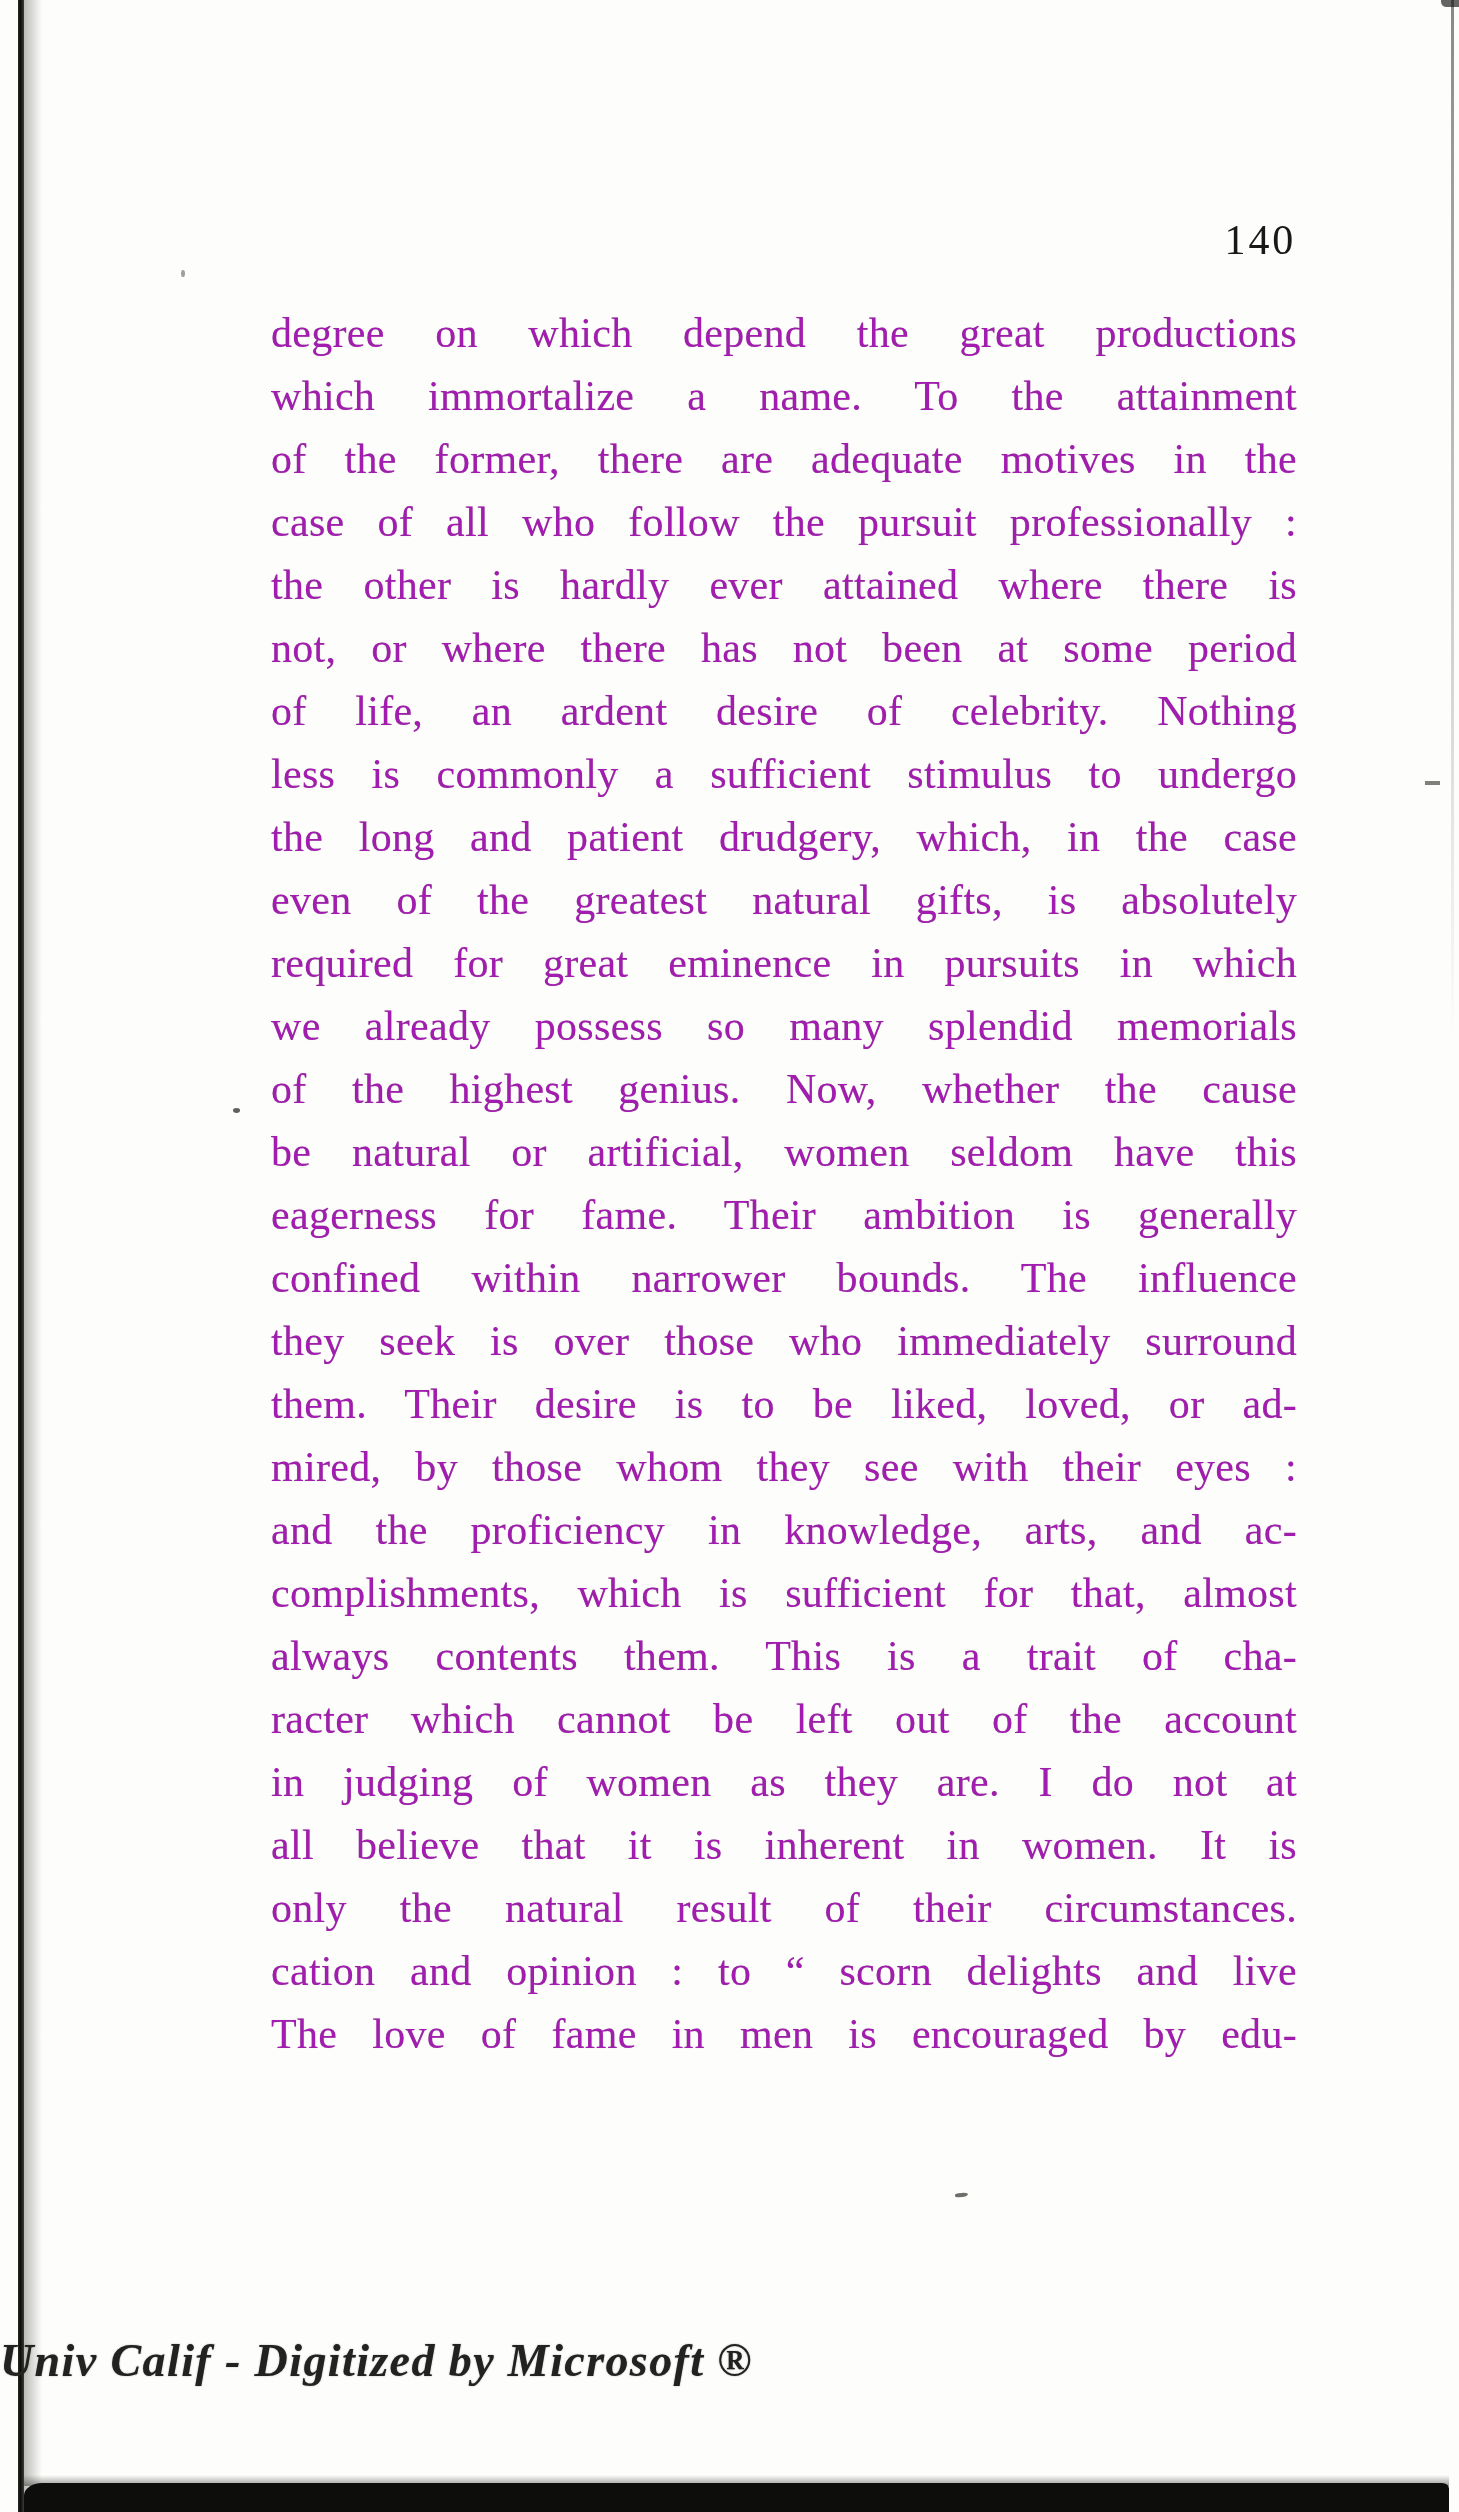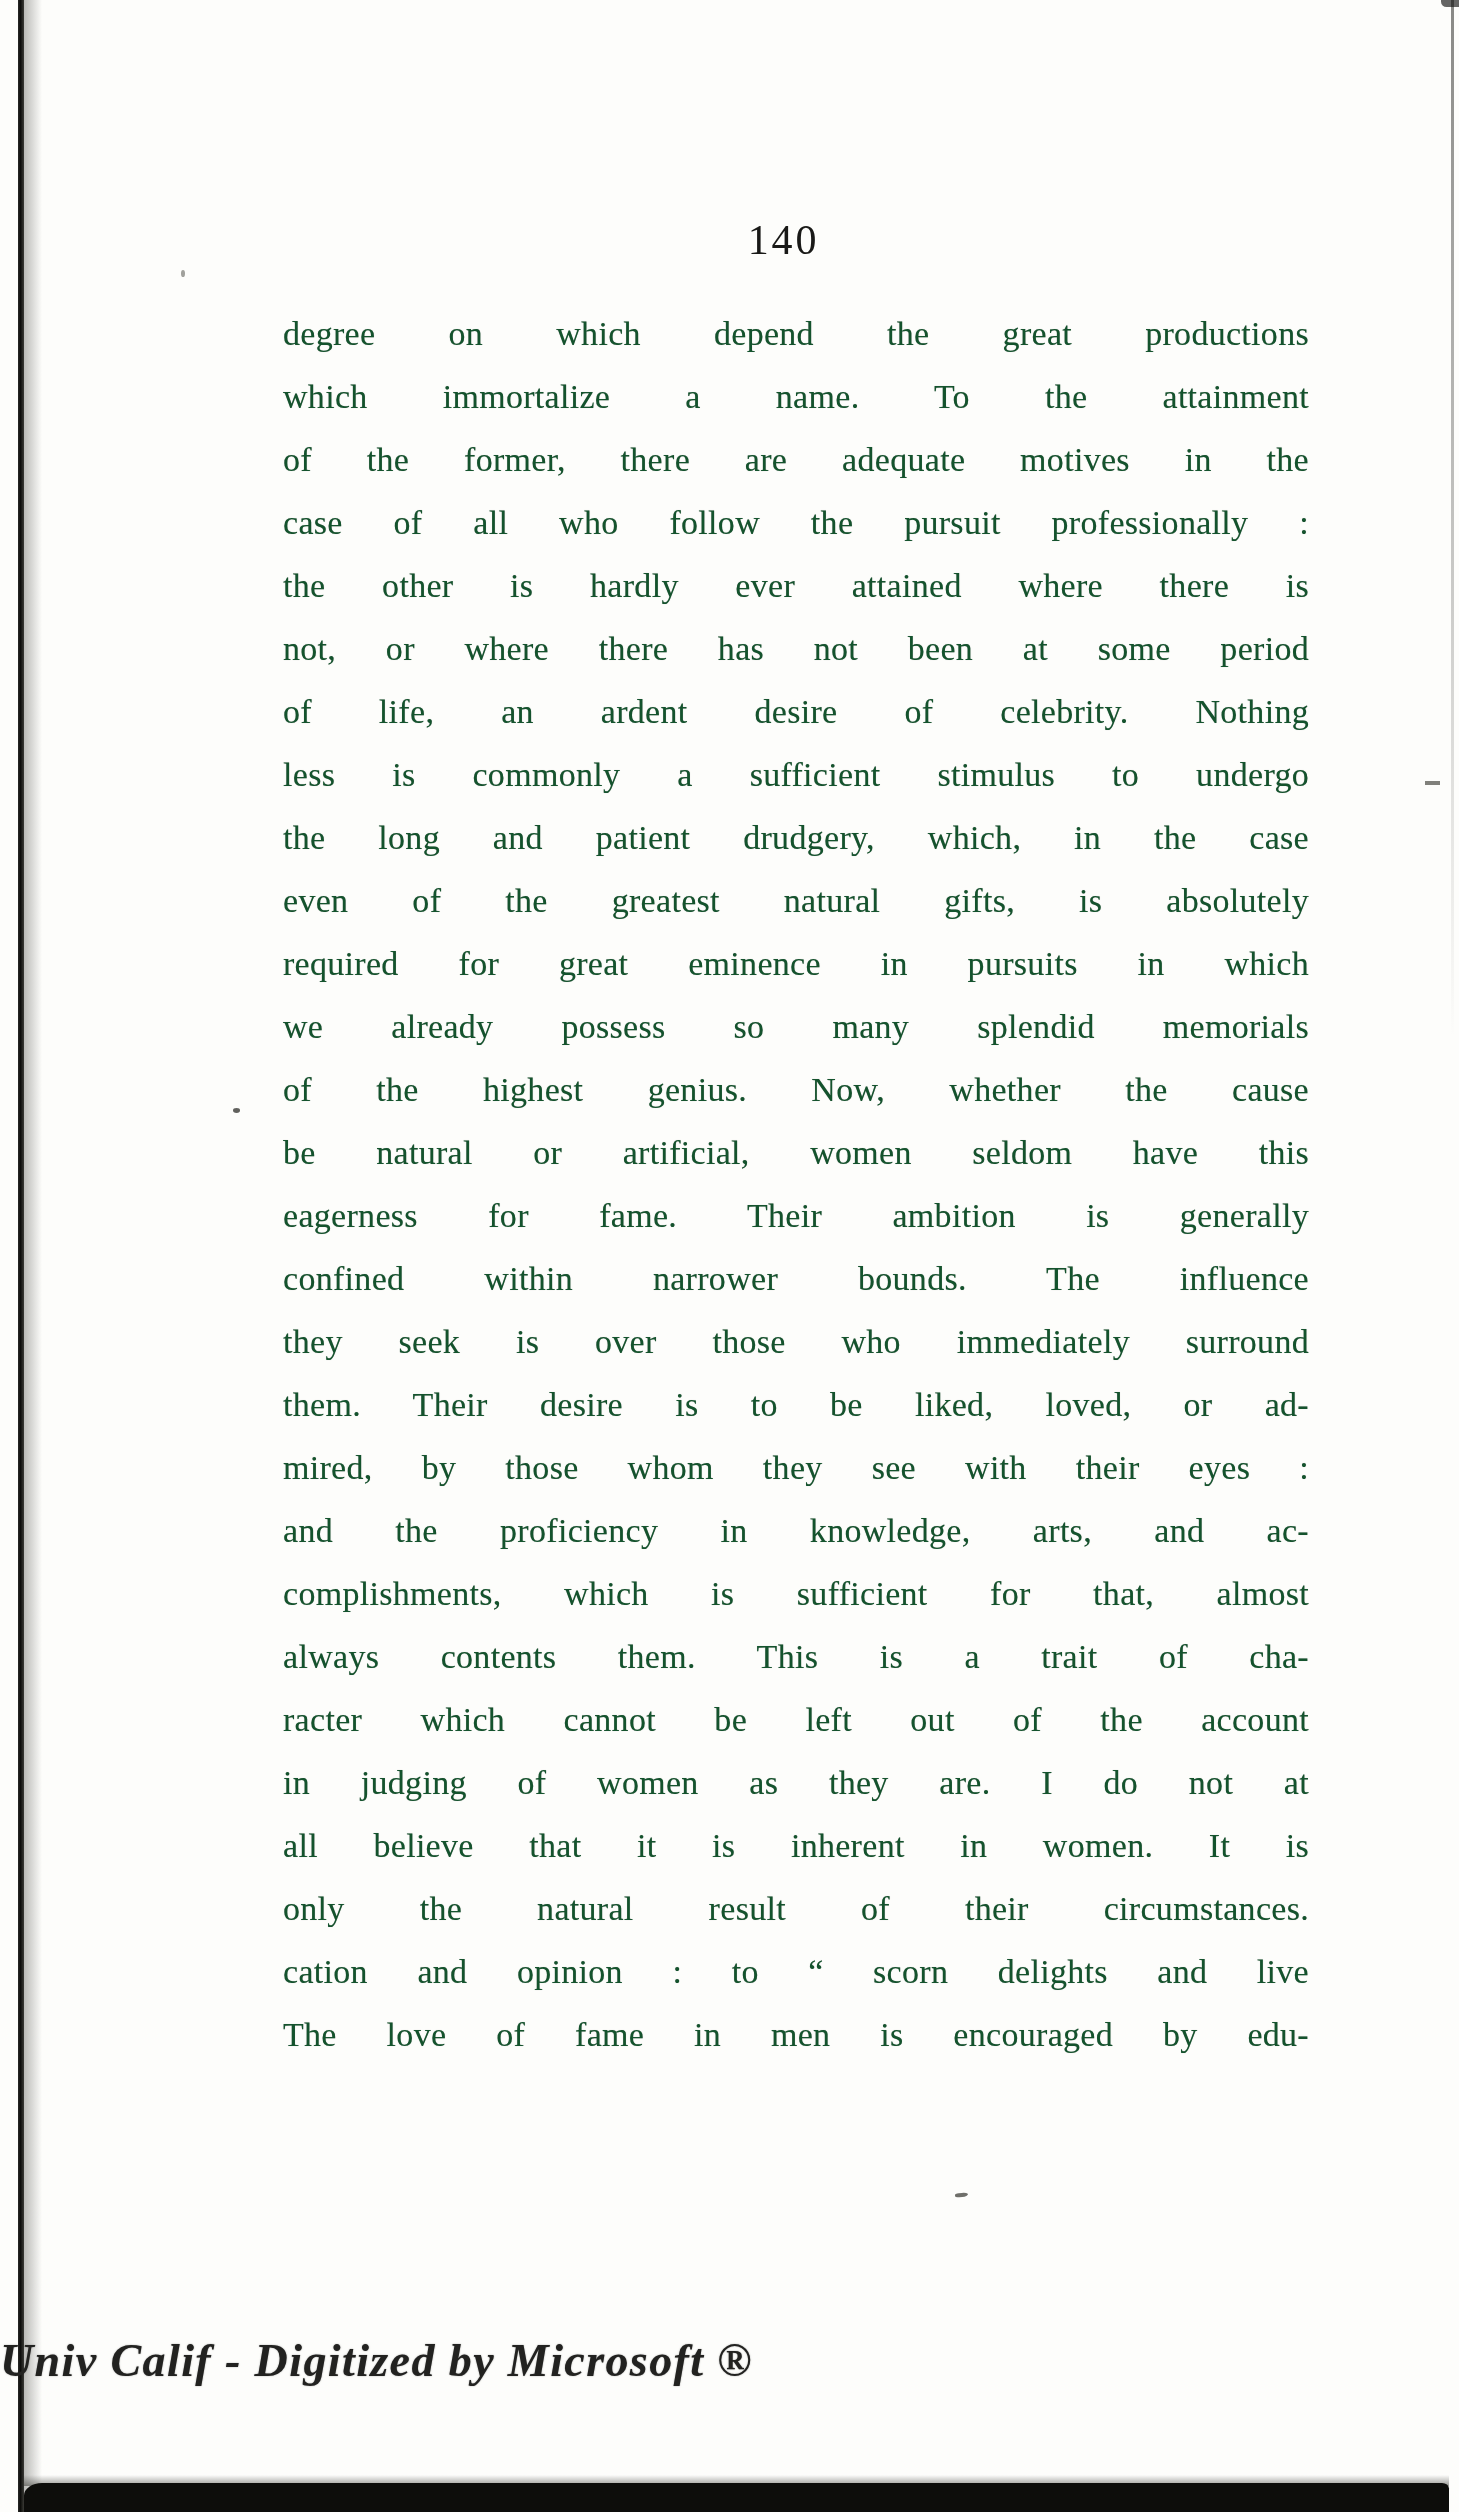--- a/index.html
+++ b/index.html
@@ -89,35 +89,35 @@
     background: #55554e;
     opacity: 0.55;
     border-radius: 50%;
   }
 
   .page-number {
     position: absolute;
     left: 271px;
     width: 1025px;
     top: 216px;
-    text-align: center;
+    text-align: right;
     font-size: 42px;
     letter-spacing: 2.8px;
     color: #191917;
   }
 
   .body-text {
     position: absolute;
-    left: 283px;
+    left: 271px;
     top: 302px;
     width: 1026px;
-    font-size: 34px;
+    font-size: 42px;
     line-height: 63px;
     letter-spacing: 0.3px;
-    color: #14532d;
+    color: #a21caf;
     text-shadow: 0 0 0.7px rgba(20,20,18,0.35);
   }
   .text-line {
     text-align: justify;
     text-align-last: justify;
     white-space: normal;
     height: 63px;
     overflow: visible;
   }
 

